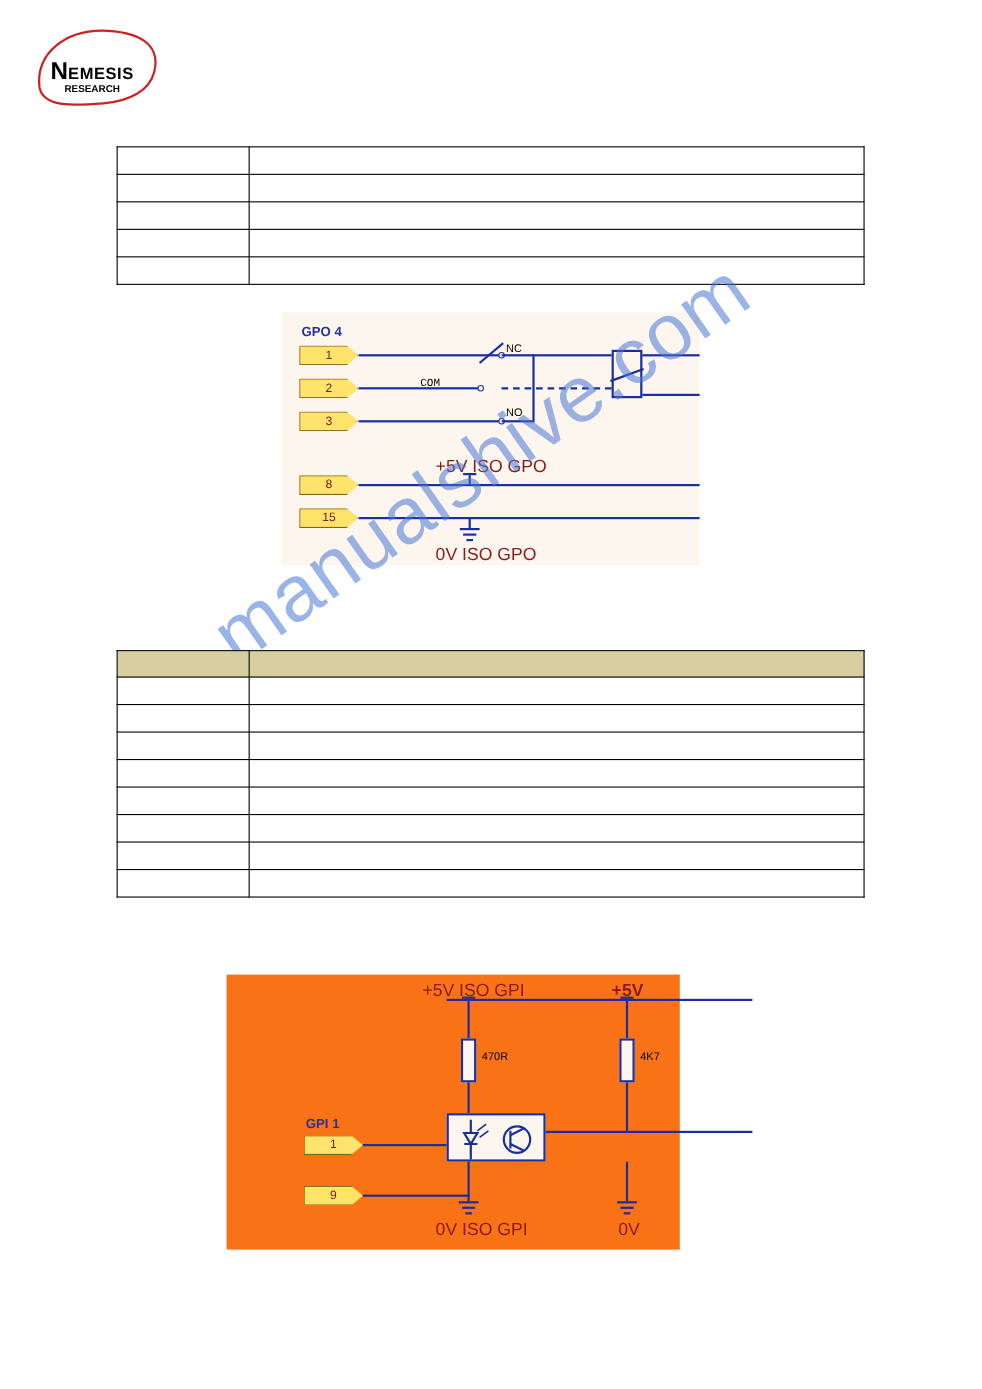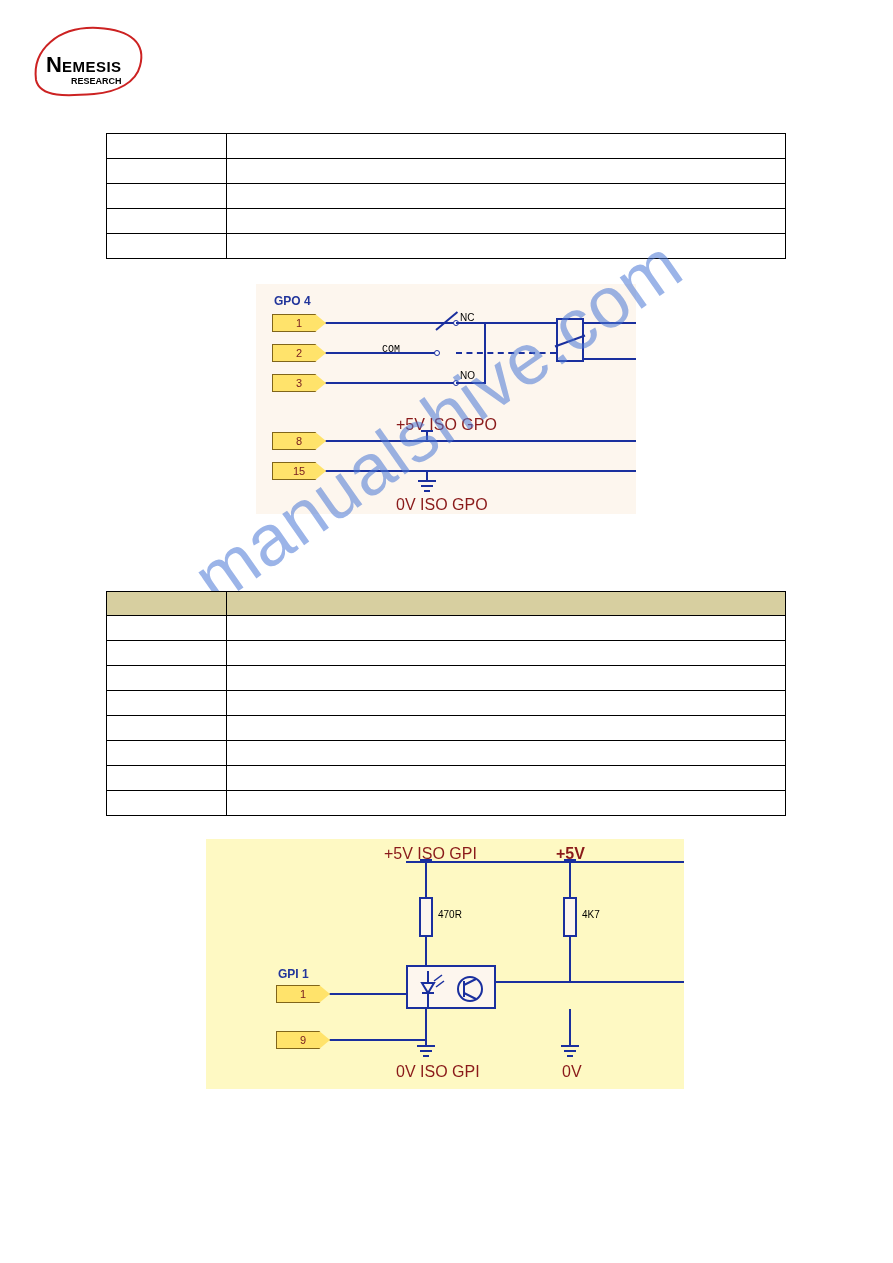--- a/index.html
+++ b/index.html
@@ -71,25 +71,25 @@
     position: absolute;
     top: 591px;
     left: 106px;
     width: 680px;
   }
   .table2 th { background: #d7cfa0; height: 24px; }
   .table2 .col1 { width: 120px; }
   .table2 .col2 { width: 560px; }
   .diagram2 {
     position: absolute;
-    top: 839px;
+    top: 886px;
     left: 206px;
-    width: 478px;
+    width: 412px;
     height: 250px;
-    background: #fef9c3;
+    background: #f97316;
   }
   
   .relay {
     position: absolute;
     width: 28px;
     height: 44px;
     border: 2px solid #1a2f9e;
     background: transparent;
   }
   .relay::before {
@@ -167,21 +167,21 @@
 </style>
 </head>
 <body>
 
 <div class="logo">
   <svg viewBox="0 0 120 85" width="120" height="85">
     <path d="M8 62 C 4 32, 30 8, 70 10 C 104 12, 118 26, 112 48 C 108 64, 90 74, 66 76 C 40 78, 12 80, 8 62 Z" fill="none" stroke="#c22" stroke-width="2"></path>
   </svg>
   <div style="position:absolute;top:34px;left:18px;font-family:Arial;color:#000;">
     <span style="font-size:22px;font-weight:900;">N</span><span style="font-size:15px;font-weight:900;letter-spacing:0.5px;">EMESIS</span>
-    <div style="font-size:9px;font-weight:700;text-align:right;margin-top:-2px;">RESEARCH</div>
+    <div style="font-size:9px;font-weight:700;text-align:center;margin-top:-2px;">RESEARCH</div>
   </div>
 </div>
 
 <table class="table table1">
   <tbody>
       <tr>
         <td class="col1"></td>
         <td class="col2"></td>
       </tr>
   <tr>

